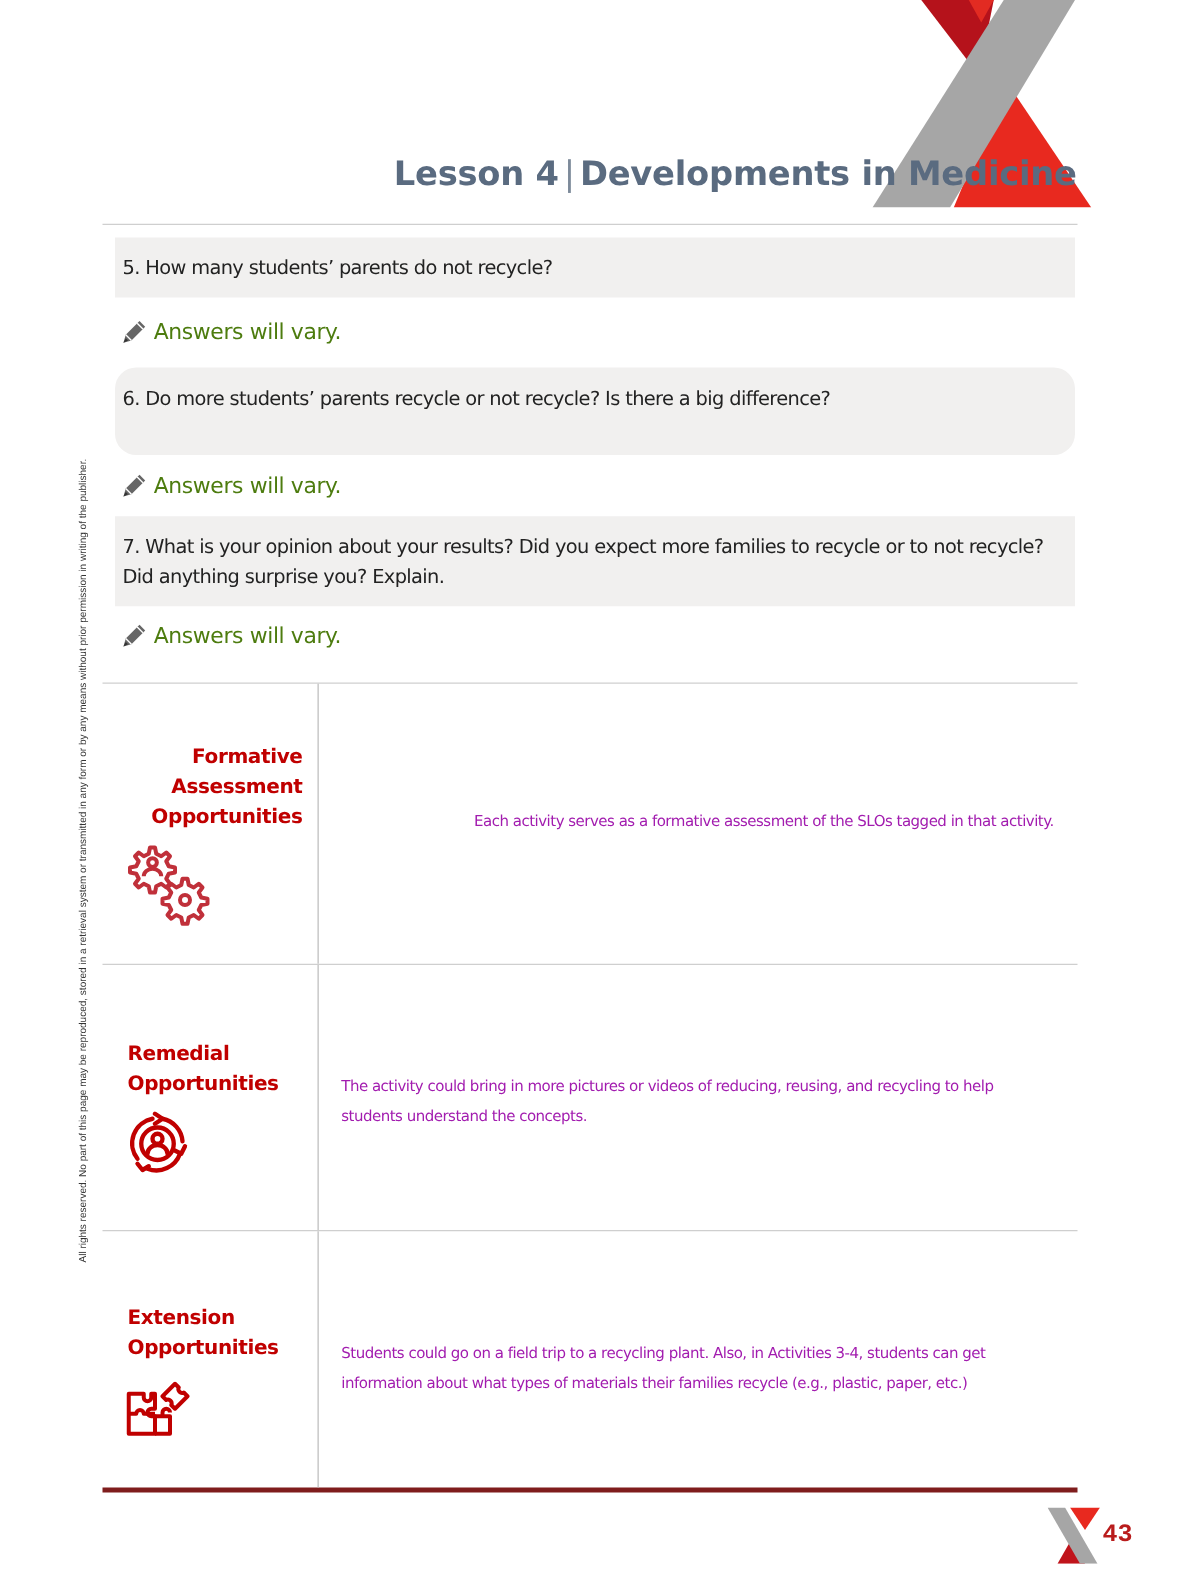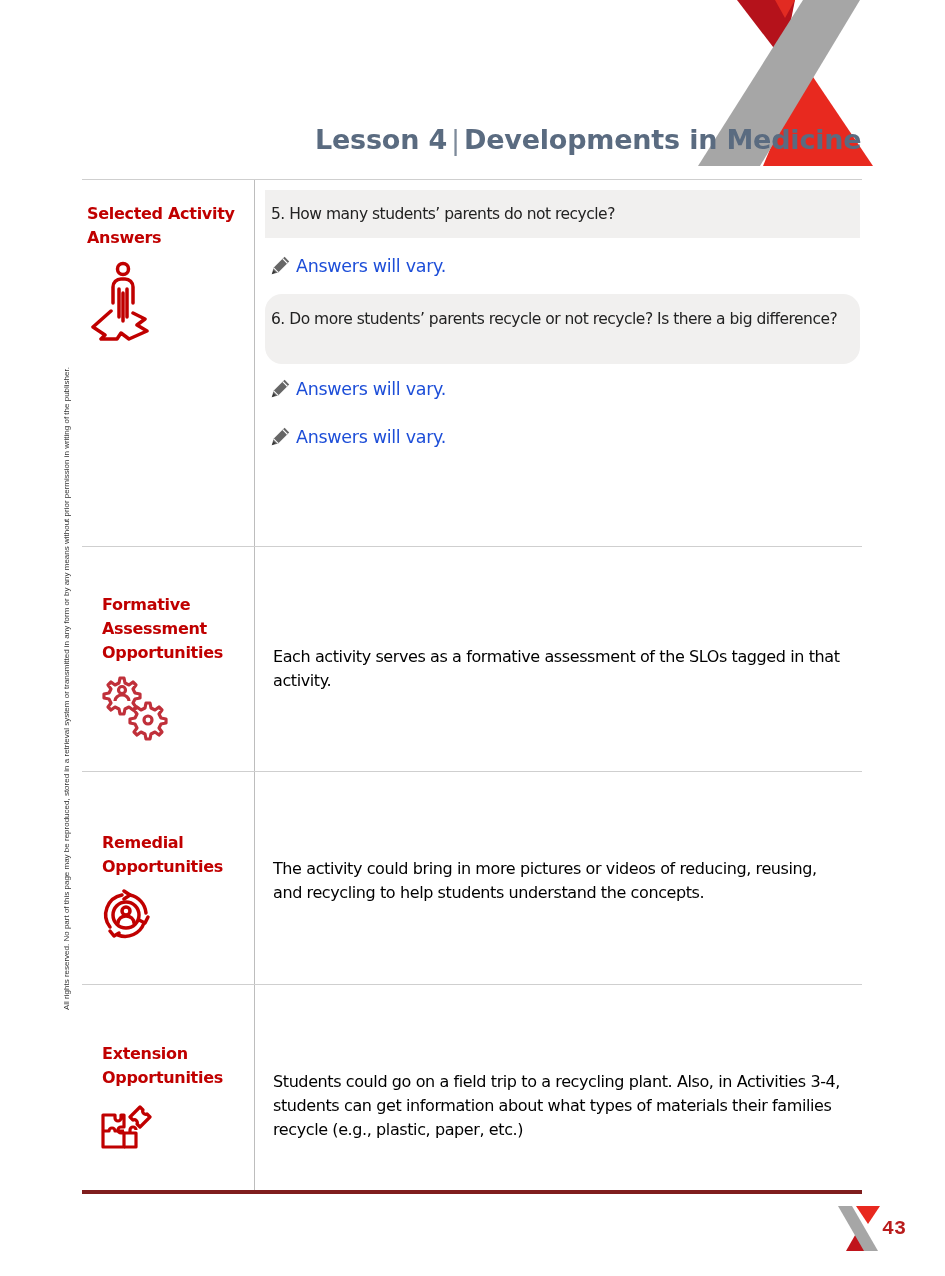--- a/index.html
+++ b/index.html
@@ -31,27 +31,27 @@
       font-family: "DejaVu Sans", sans-serif; letter-spacing: -0.3px;
     }
     .icon { color: #c00000; }
 
     .q-box {
       background: #f1f0ef; margin-left: 10px; margin-right: 2px;
       padding: 0 6px; font-size: 15.5px; color: #222; font-family: "DejaVu Sans", sans-serif;
       letter-spacing: -0.5px;
     }
     .answer {
-      margin-left: 14px; font-size: 17.5px; color: #1d4ed8; display: flex; align-items: center;
+      margin-left: 14px; font-size: 17.5px; color: #4d7c0f; display: flex; align-items: center;
       font-family: "DejaVu Sans", sans-serif; letter-spacing: -0.3px;
     }
     .answer .pencil { width: 22px; height: 22px; margin-right: 5px; }
 
     .body-text {
-      position: absolute; left: 18px; font-size: 16px; line-height: 24px; color: #000000;
+      position: absolute; left: 18px; font-size: 12px; line-height: 24px; color: #a21caf;
       font-family: "DejaVu Sans", sans-serif; letter-spacing: -0.4px; width: 570px;
     }
 
     .footer-logo { position: absolute; left: 838px; top: 1206px; width: 42px; height: 45px; }
     .page-num {
       position: absolute; left: 882px; top: 1217px; font-size: 20px; font-weight: bold;
       color: #b91c1c; font-family: Liberation Mono, monospace;
     }
   </style>
 </head>
@@ -72,29 +72,20 @@
 
 <div class="lesson-title">
   <span>Lesson 4</span><span class="sep">|</span><span>Developments in Medicine</span>
 </div>
 
 <div class="side-note">All rights reserved. No part of this page may be reproduced, stored in a retrieval system or transmitted in any form or by any means without prior permission in writing of the publisher.</div>
 
 <div class="table">
 
   <div class="row" style="height:367px;">
-    <div class="left-col">
-      <div class="section-title" style="position:absolute;left:5px;top:22px;width:160px;">Selected Activity Answers</div>
-      <svg class="icon" style="position:absolute;left:5px;top:81px;" width="64" height="80" viewBox="0 0 64 80" fill="none" stroke="#c00000" stroke-width="3.5" stroke-linecap="round" stroke-linejoin="round">
-        <circle cx="36" cy="8" r="5.5"></circle>
-        <path d="M26 42 V26 a8 8 0 0 1 8 -8 h4 a8 8 0 0 1 8 8 V42"></path>
-        <path d="M32 28 V56 M36 32 V60 M40 28 V56"></path>
-        <path d="M24 50 L6 66 L18 74 L14 78 L30 78 L34 72 L42 78 L60 70 L50 64 L58 58 L46 52"></path>
-      </svg>
-    </div>
     <div class="right-col">
       <div class="q-box" style="margin-top:10px;height:48px;line-height:48px;">5. How many students’ parents do not recycle?</div>
       <div class="answer" style="height:56px;">
         <svg class="pencil" viewBox="0 0 24 24">
             <path d="M3 21 L5 14 L17 2 L22 7 L10 19 Z" fill="#666"></path>
             <path d="M5 14 L10 19" stroke="#fff" stroke-width="1.2"></path>
             <path d="M15 4 L20 9" stroke="#fff" stroke-width="1.2"></path>
             <path d="M3 21 L5 17 L7 19 Z" fill="#333"></path>
           </svg>
         <span>Answers will vary.</span>
@@ -102,33 +93,34 @@
       <div class="q-box" style="height:70px;line-height:32px;padding-top:9px;border-radius:17px;">6. Do more students’ parents recycle or not recycle?  Is there a big difference?</div>
       <div class="answer" style="height:49px;">
         <svg class="pencil" viewBox="0 0 24 24">
             <path d="M3 21 L5 14 L17 2 L22 7 L10 19 Z" fill="#666"></path>
             <path d="M5 14 L10 19" stroke="#fff" stroke-width="1.2"></path>
             <path d="M15 4 L20 9" stroke="#fff" stroke-width="1.2"></path>
             <path d="M3 21 L5 17 L7 19 Z" fill="#333"></path>
           </svg>
         <span>Answers will vary.</span>
       </div>
+      <div class="q-box" style="height:72px;line-height:24px;padding-top:12px;">7. What is your opinion about your results?  Did you expect more families to recycle or to not recycle?  Did anything surprise you?  Explain.</div>
       <div class="answer" style="height:48px;">
         <svg class="pencil" viewBox="0 0 24 24">
             <path d="M3 21 L5 14 L17 2 L22 7 L10 19 Z" fill="#666"></path>
             <path d="M5 14 L10 19" stroke="#fff" stroke-width="1.2"></path>
             <path d="M15 4 L20 9" stroke="#fff" stroke-width="1.2"></path>
             <path d="M3 21 L5 17 L7 19 Z" fill="#333"></path>
           </svg>
         <span>Answers will vary.</span>
       </div>
     </div>
   </div>
 
-  <div class="row" style="height:225px;">
+  <div class="row" style="height:225px;text-align:right;">
     <div class="left-col">
       <div class="section-title" style="position:absolute;left:20px;top:46px;width:140px;">Formative Assessment Opportunities</div>
       <svg class="icon" style="position:absolute;left:18px;top:128px;" width="68" height="68" viewBox="0 0 68 68" fill="none" stroke="#c0303a" stroke-width="3.2" stroke-linejoin="round">
         <path d="M20 3 l4 0 l1 5 l4 2 l4 -3 l3 3 l-3 4 l2 4 l5 1 l0 4 l-5 1 l-2 4 l3 4 l-3 3 l-4 -3 l-4 2 l-1 5 l-4 0 l-1 -5 l-4 -2 l-4 3 l-3 -3 l3 -4 l-2 -4 l-5 -1 l0 -4 l5 -1 l2 -4 l-3 -4 l3 -3 l4 3 l4 -2 Z"></path>
         <circle cx="22" cy="15" r="3.5"></circle>
         <path d="M15 26 a7 6 0 0 1 14 0"></path>
         <path d="M46 28 l4 0 l1 5 l4 2 l4 -3 l3 3 l-3 4 l2 4 l5 1 l0 4 l-5 1 l-2 4 l3 4 l-3 3 l-4 -3 l-4 2 l-1 5 l-4 0 l-1 -5 l-4 -2 l-4 3 l-3 -3 l3 -4 l-2 -4 l-5 -1 l0 -4 l5 -1 l2 -4 l-3 -4 l3 -3 l4 3 l4 -2 Z"></path>
         <circle cx="48" cy="45" r="4"></circle>
       </svg>
     </div>

